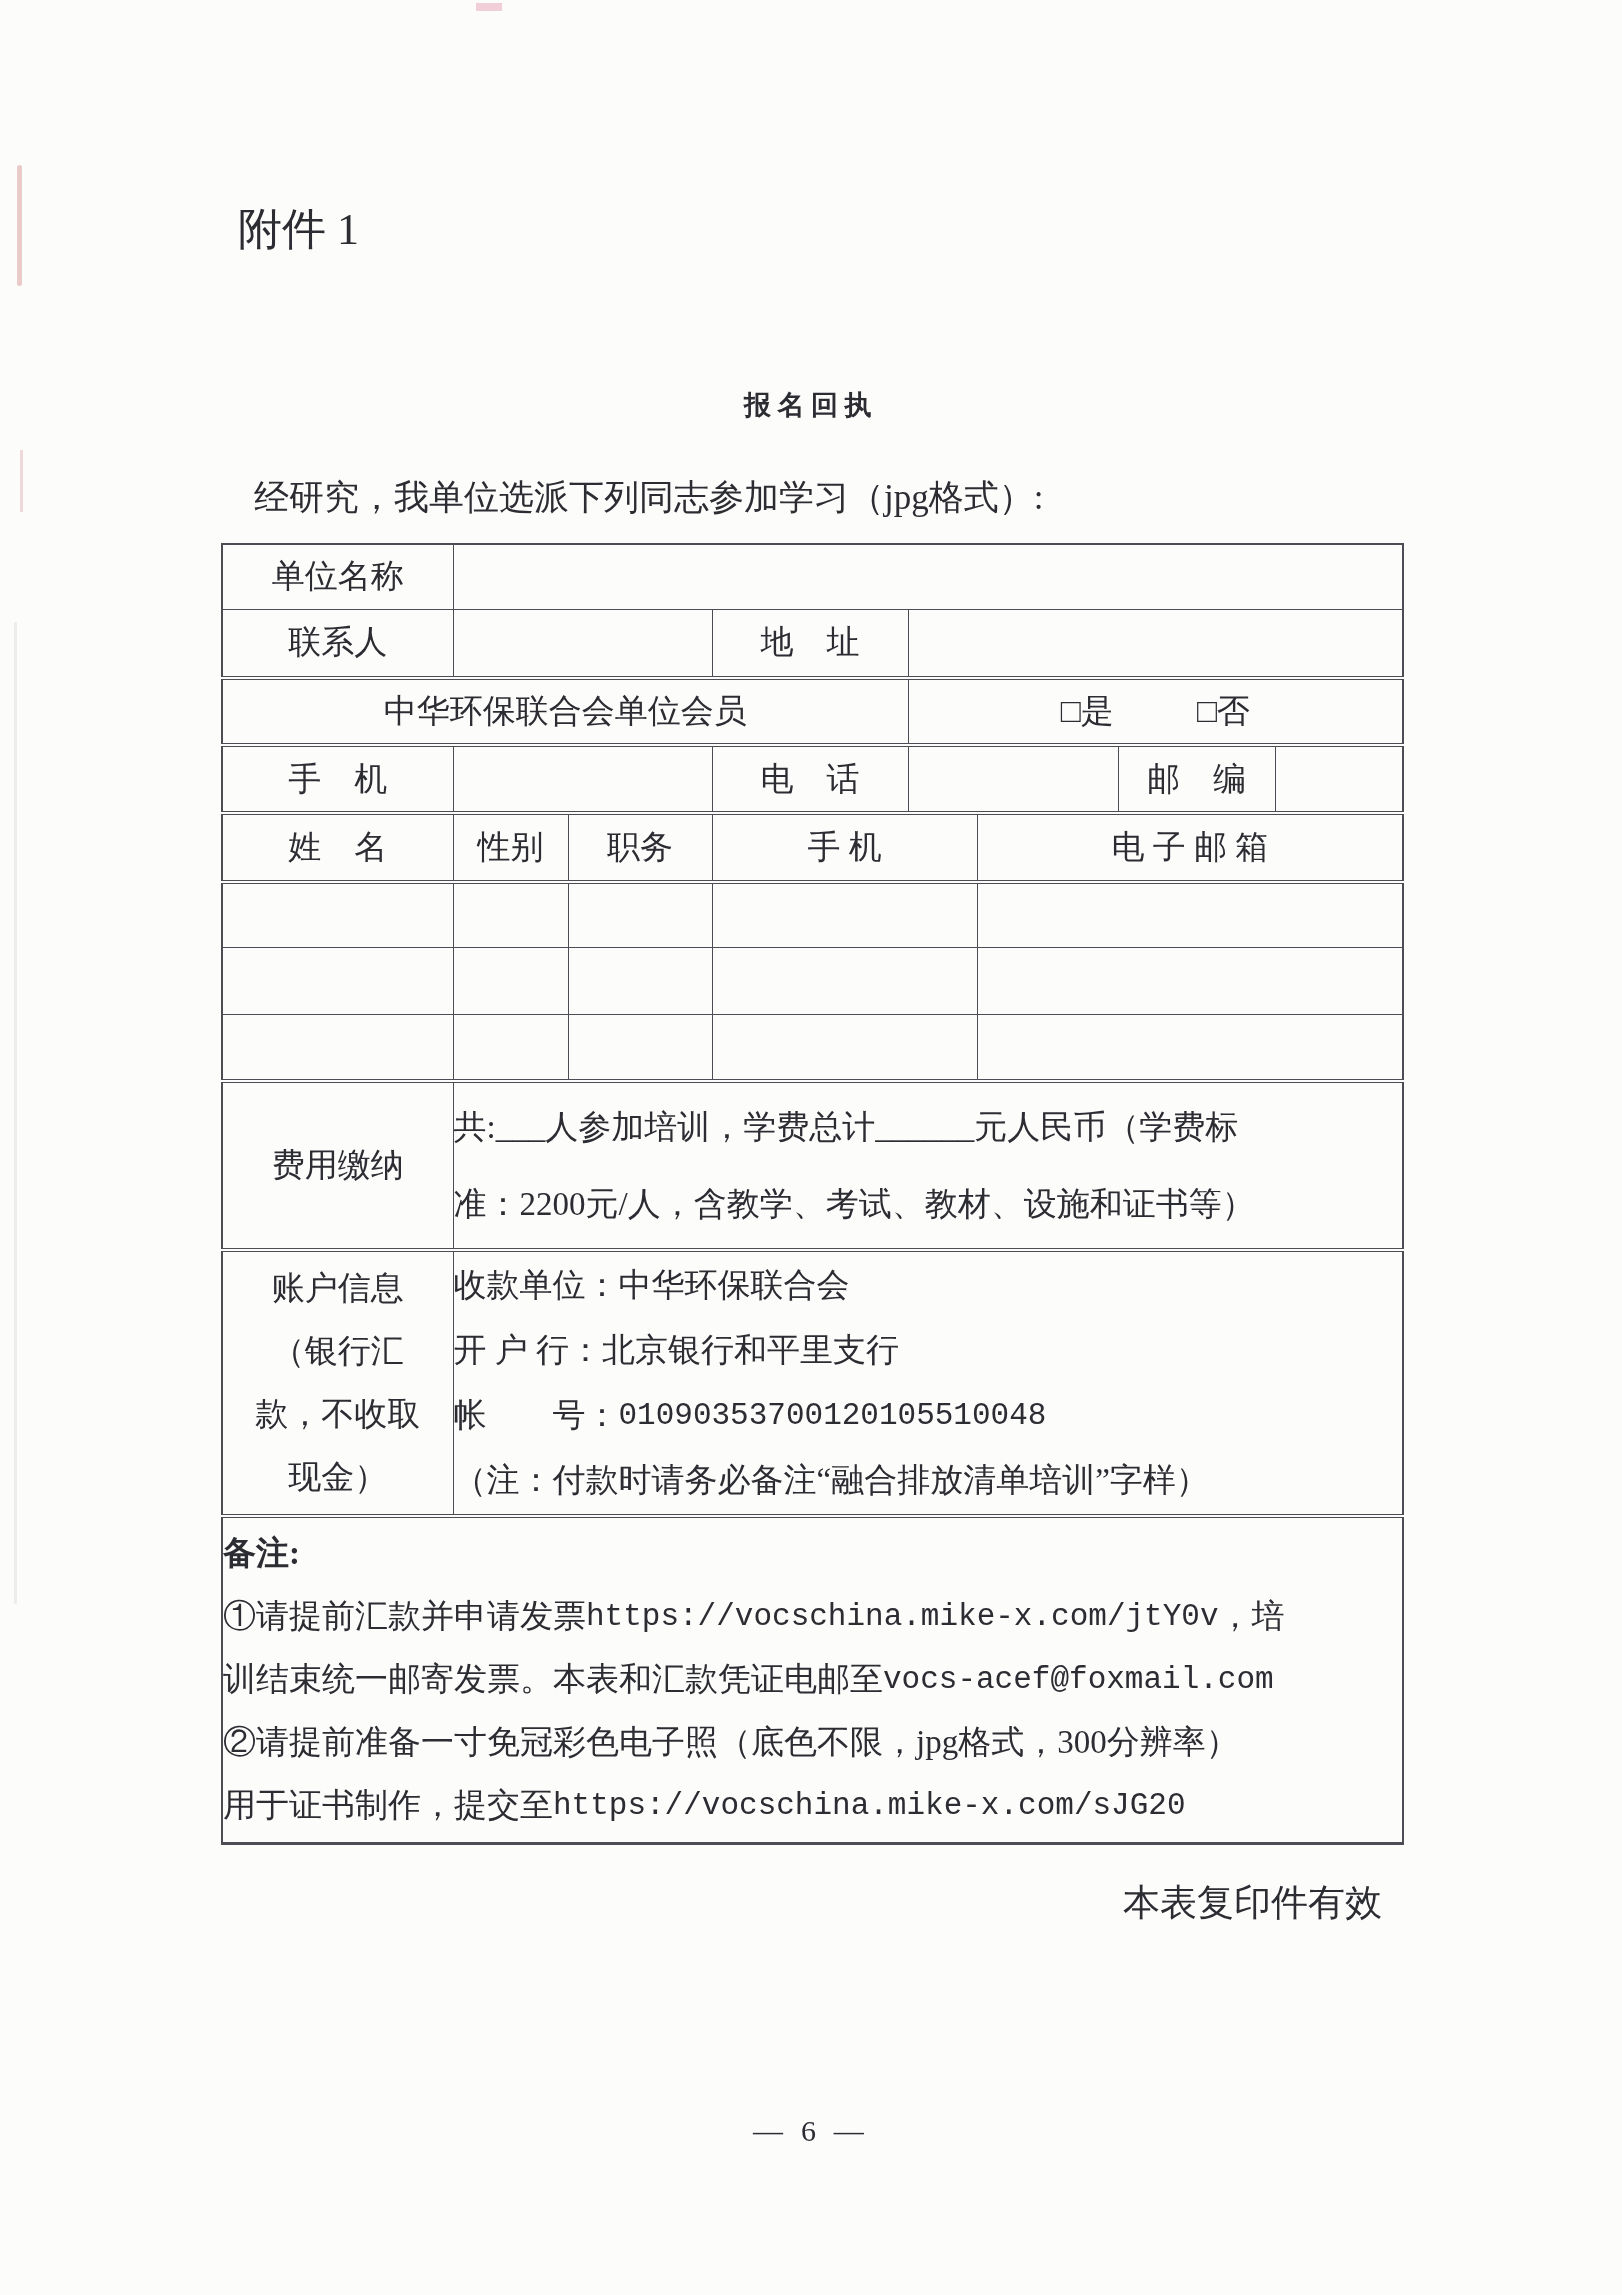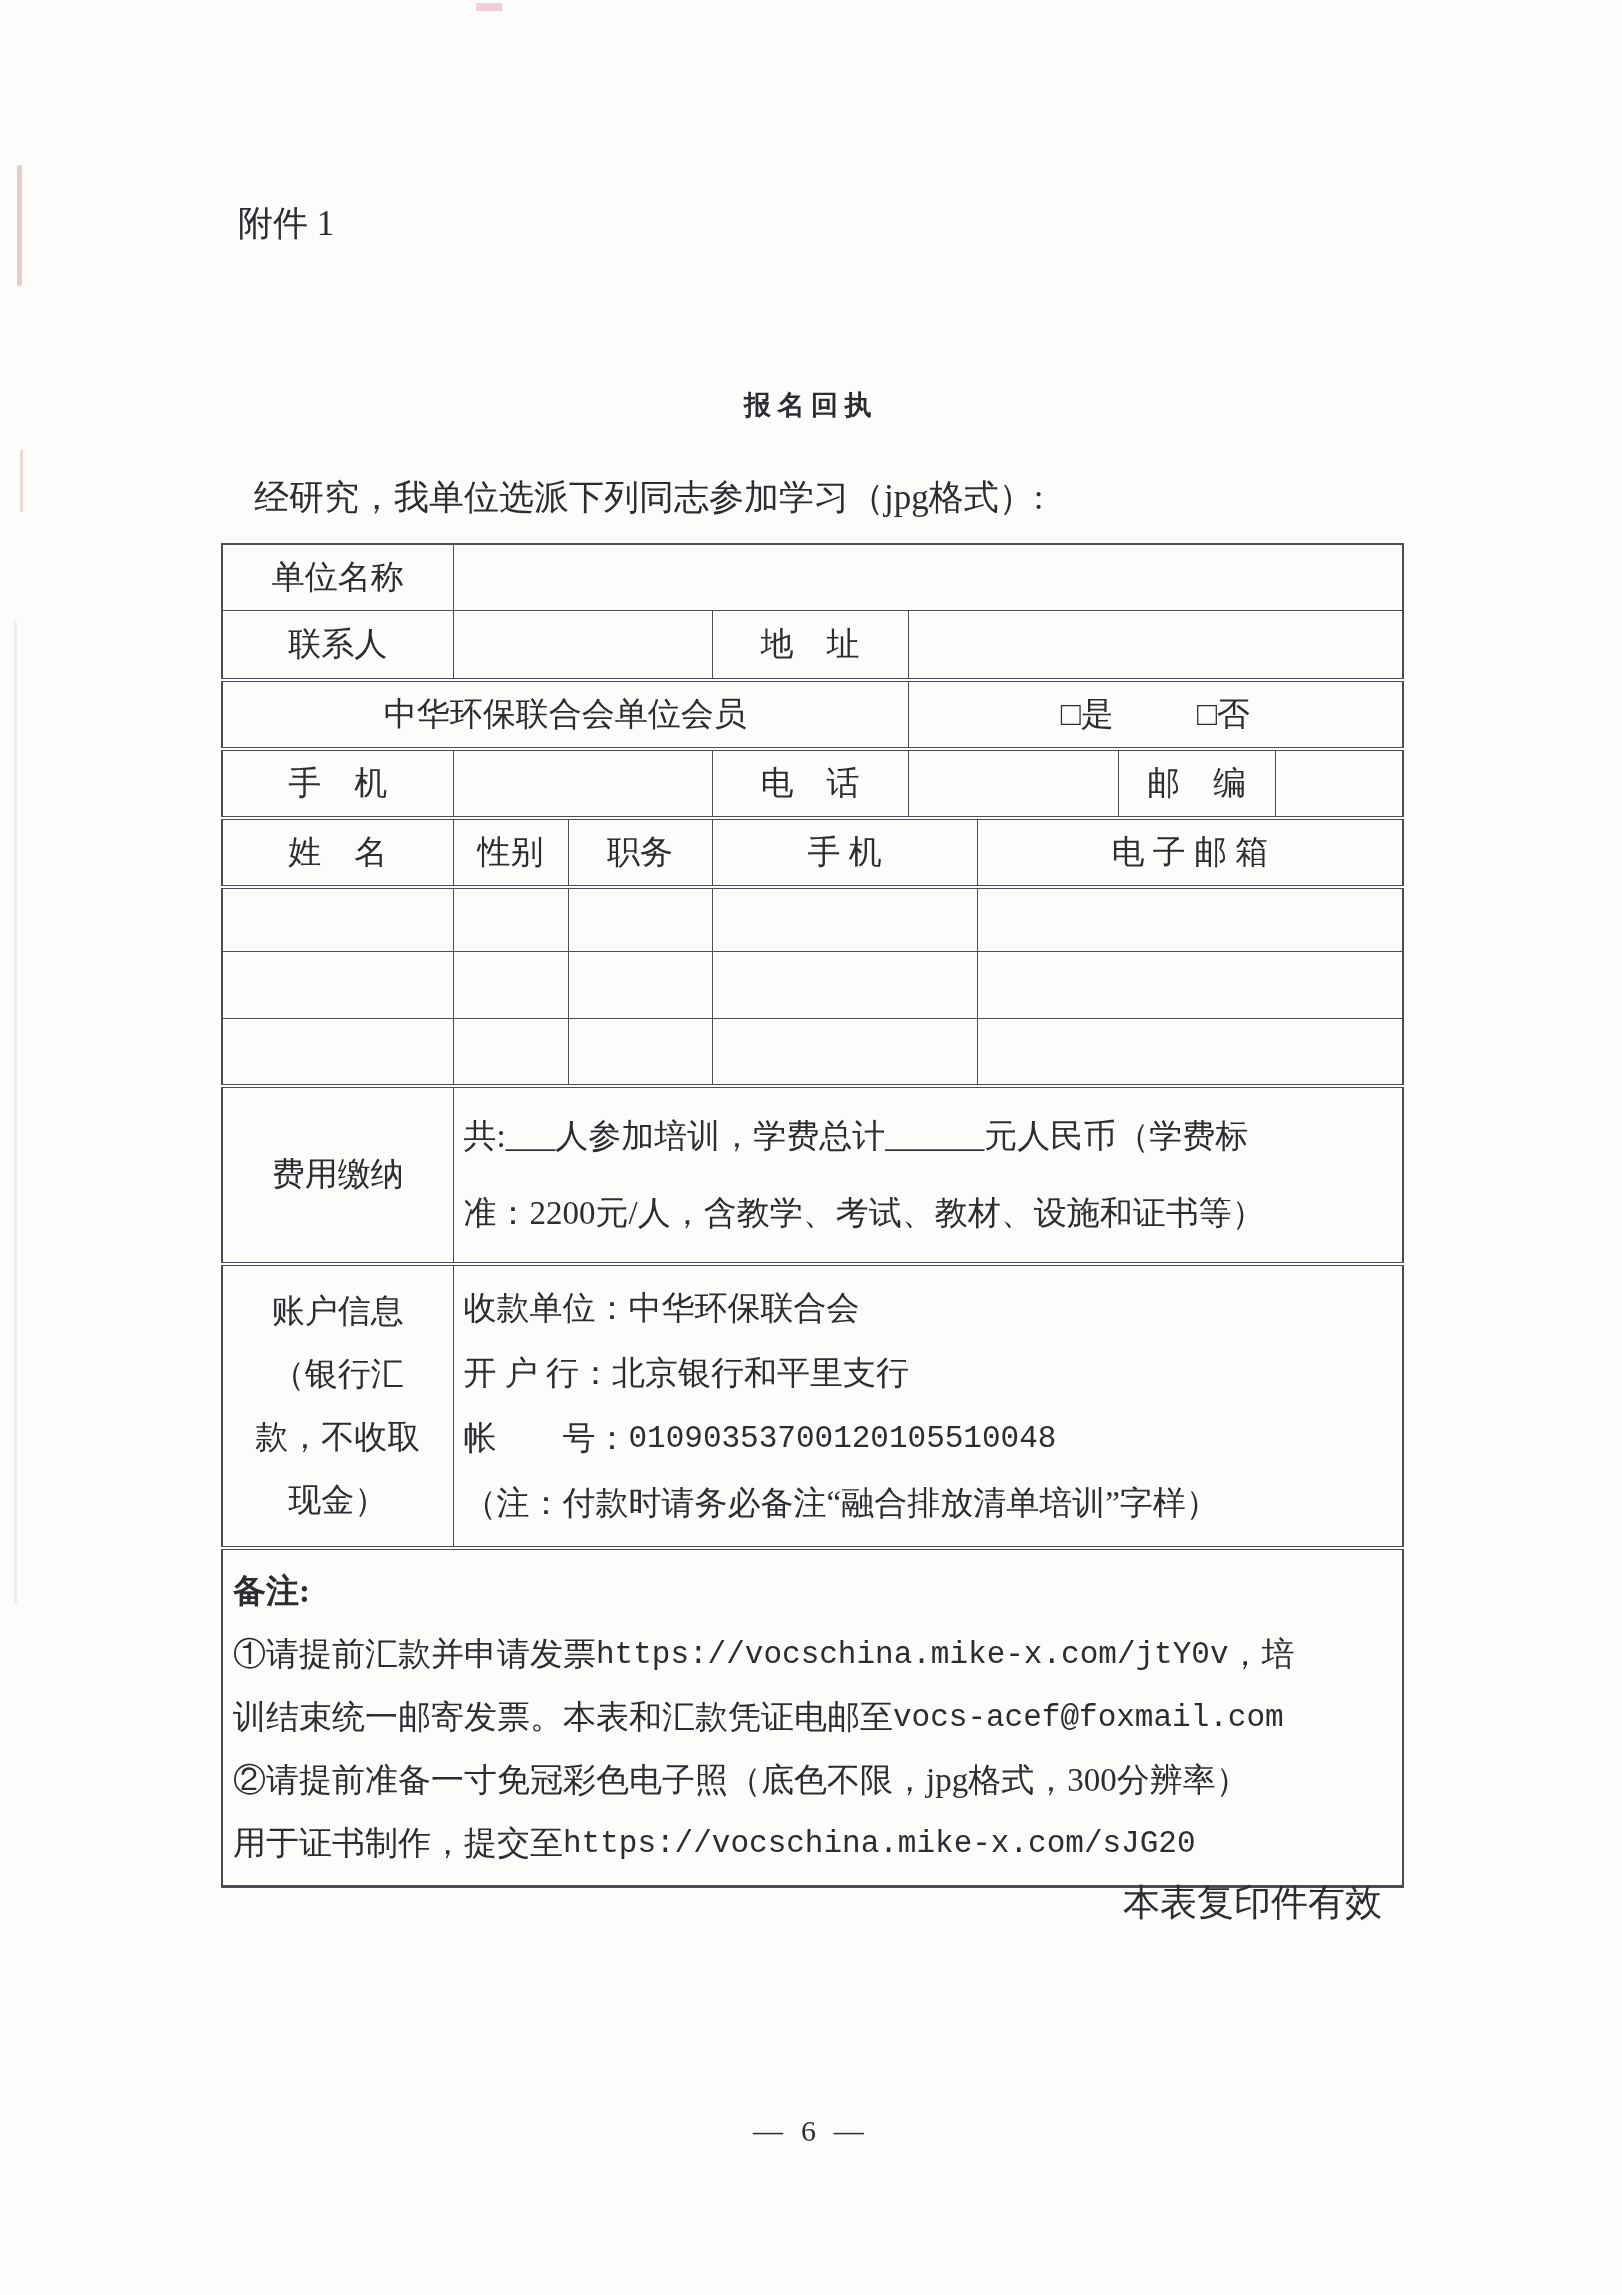--- a/index.html
+++ b/index.html
@@ -8,40 +8,40 @@
     background:#fcfcfb;color:#2c2c33;overflow:hidden;
     font-family:"Liberation Serif","DejaVu Serif",serif;
   }
   
   .art{position:absolute;pointer-events:none;}
   .art1{left:17px;top:165px;width:5.2px;height:121px;background:#d89a9a;opacity:.5;border-radius:2.6px;}
   .art2{left:19.6px;top:450px;width:3.9px;height:62px;background:#e0aeac;opacity:.45;}
   .art3{left:476px;top:2.6px;width:26px;height:8.5px;background:#e9a9bc;opacity:.55;}
   .art4{left:14.4px;top:622px;width:2.6px;height:982px;background:#c9c9ce;opacity:.3;}
 
-  .attachment{position:absolute;left:238px;top:200px;font-size:35px;}
+  .attachment{position:absolute;left:238px;top:200px;font-size:44px;}
   .title{
     position:absolute;left:0;top:294px;width:100%;margin:0;
     text-align:center;font-family:"Liberation Sans","DejaVu Sans",sans-serif;
     font-weight:700;font-size:39px;letter-spacing:2px;
   }
   .subtitle{
     position:absolute;left:0;top:387px;width:100%;margin:0;
     text-align:center;font-family:"Liberation Sans","DejaVu Sans",sans-serif;
     font-weight:700;font-size:27px;letter-spacing:6.5px;
   }
   .intro{position:absolute;left:254px;top:474px;margin:0;font-size:35px;}
 
   table.form{
     position:absolute;left:221px;top:543px;width:1180px;
     border-collapse:collapse;table-layout:fixed;
     font-size:33px;border:2px solid #4c4c54;
   }
   table.form td{
-    border:1.3px solid #4c4c54;padding:10px;vertical-align:middle;overflow:hidden;
+    border:1.3px solid #4c4c54;padding:0;vertical-align:middle;overflow:hidden;
   }
   tr.dbl > td{border-bottom:4.6px double #4c4c54;}
   tr.last > td{border-bottom:3.3px solid #4c4c54;}
   .lbl{text-align:center;}
   .chk{text-align:center;}
   .chk .no{margin-left:75px;}
   .fee-cell{padding:5.2px 11.8px 5.2px 18.3px;}
   .fee-cell .fl{height:77px;display:flex;align-items:center;}
   .acct-label{white-space:pre-line;line-height:63px;}
   .acct-cell{padding:1.3px 11.8px 1.3px 18.3px;}

